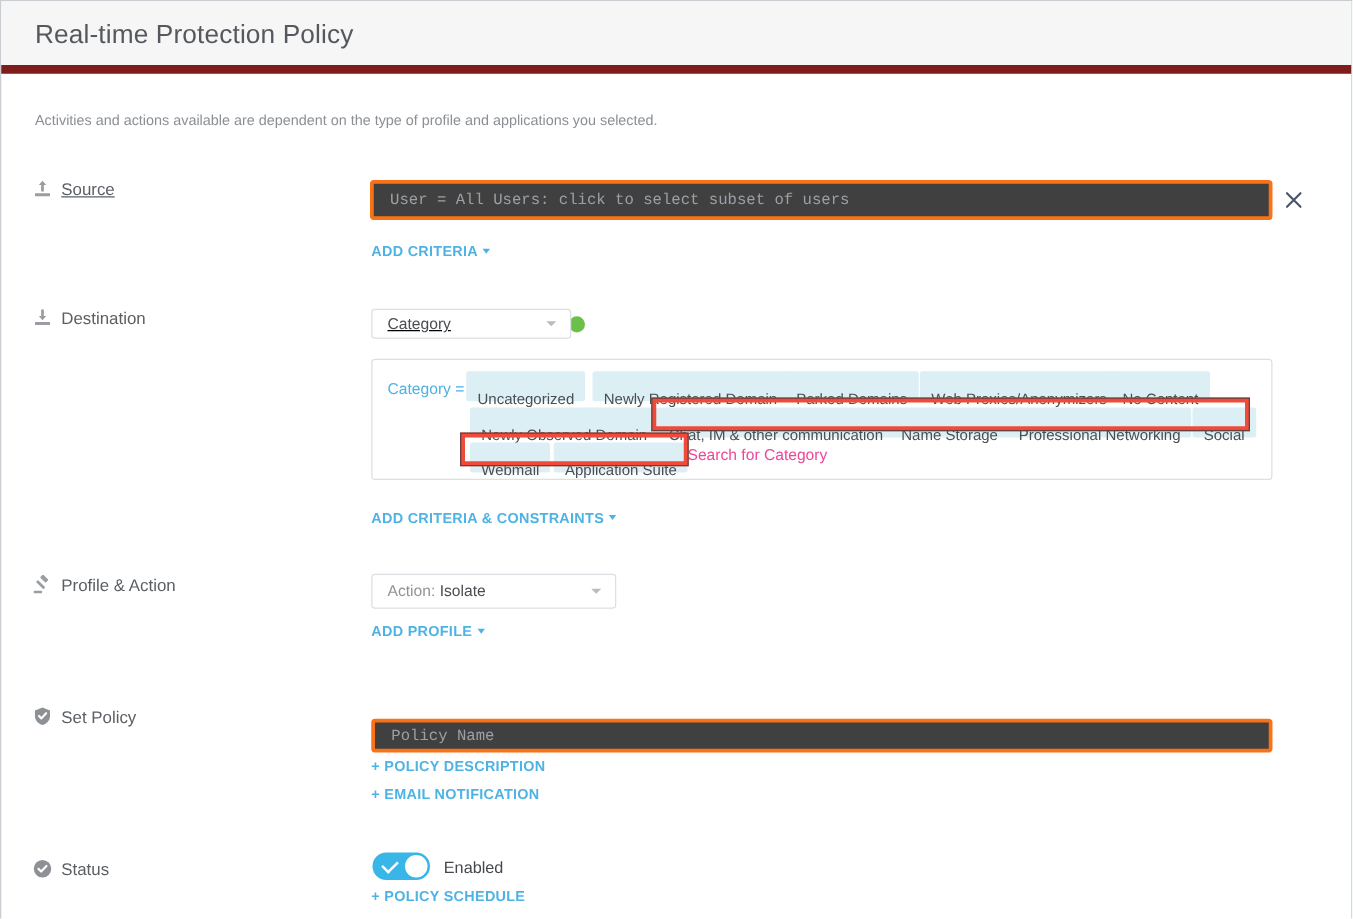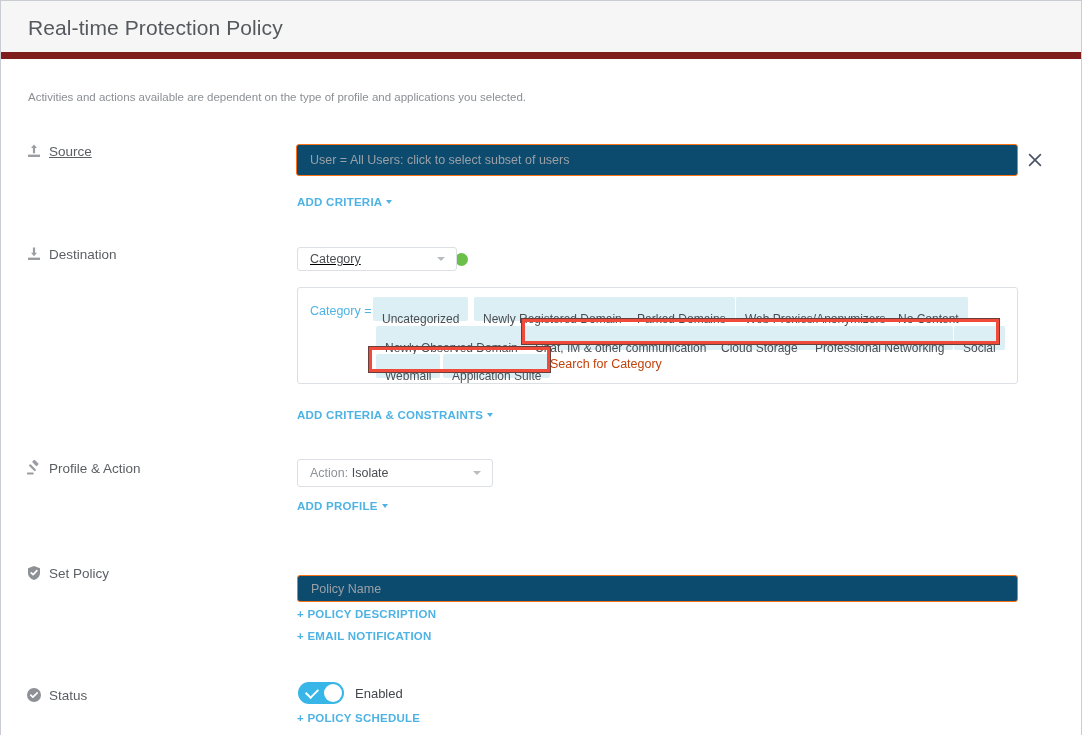--- a/index.html
+++ b/index.html
@@ -69,23 +69,24 @@
     flex: 0 0 auto;
     position: relative;
     top: 0px;
   }
   .sec-icon svg { display:block; }
 
   
   .field-box {
     position: absolute;
     box-sizing: border-box;
-    background: #0c4a6e;
-    border: 1px solid #f97316;
+    background: #404040;
+    border: 3px solid #f97316;
     border-radius: 3px;
+    font-family: Liberation Mono, monospace;
   }
   .field-placeholder {
     position: absolute;
     left: 13px; top: 50%;
     transform: translateY(-50%);
     font-size: 12.5px;
     color: #9aa0a6;
     white-space: nowrap;
   }
 
@@ -165,21 +166,21 @@
   }
   .cat-eq {
     position: absolute;
     font-size: 12.5px;
     color: #4eb3e4;
     white-space: nowrap;
   }
   .chip-search {
     position: absolute;
     font-size: 12.5px;
-    color: #c2410c;
+    color: #ec4899;
     white-space: nowrap;
   }
 
   
   .annot {
     position: absolute;
     box-sizing: border-box;
     border: 4px solid #f04a3a;
     background: transparent;
     pointer-events: none;
@@ -290,21 +291,21 @@
     <span class="cat-eq" style="left:12px; top:16px;">Category =</span>
 
     <span class="chip" style="left:75px;  top:9px;">Uncategorized</span>
     <span class="chip" style="left:176px; top:9px;">Newly Registered Domain</span>
     <span class="chip" style="left:330px; top:9px;">Parked Domains</span>
     <span class="chip" style="left:438px; top:9px;">Web Proxies/Anonymizers</span>
     <span class="chip" style="left:591px; top:9px;">No Content</span>
 
     <span class="chip" style="left:78px;  top:38px;">Newly Observed Domain</span>
     <span class="chip" style="left:228px; top:38px;">Chat, IM &amp; other communication</span>
-    <span class="chip" style="left:414px; top:38px;">Cloud Storage</span>
+    <span class="chip" style="left:414px; top:38px;">Name Storage</span>
     <span class="chip" style="left:508px; top:38px;">Professional Networking</span>
     <span class="chip" style="left:656px; top:38px;">Social</span>
 
     <span class="chip" style="left:78px;  top:66px;">Webmail</span>
     <span class="chip" style="left:145px; top:66px;">Application Suite</span>
 
     <span class="chip-search" style="left:252px; top:69px;">Search for Category</span>
   </div>
 
   <div class="annot" style="left:521px; top:318px; width:479px; height:27px;"></div>

